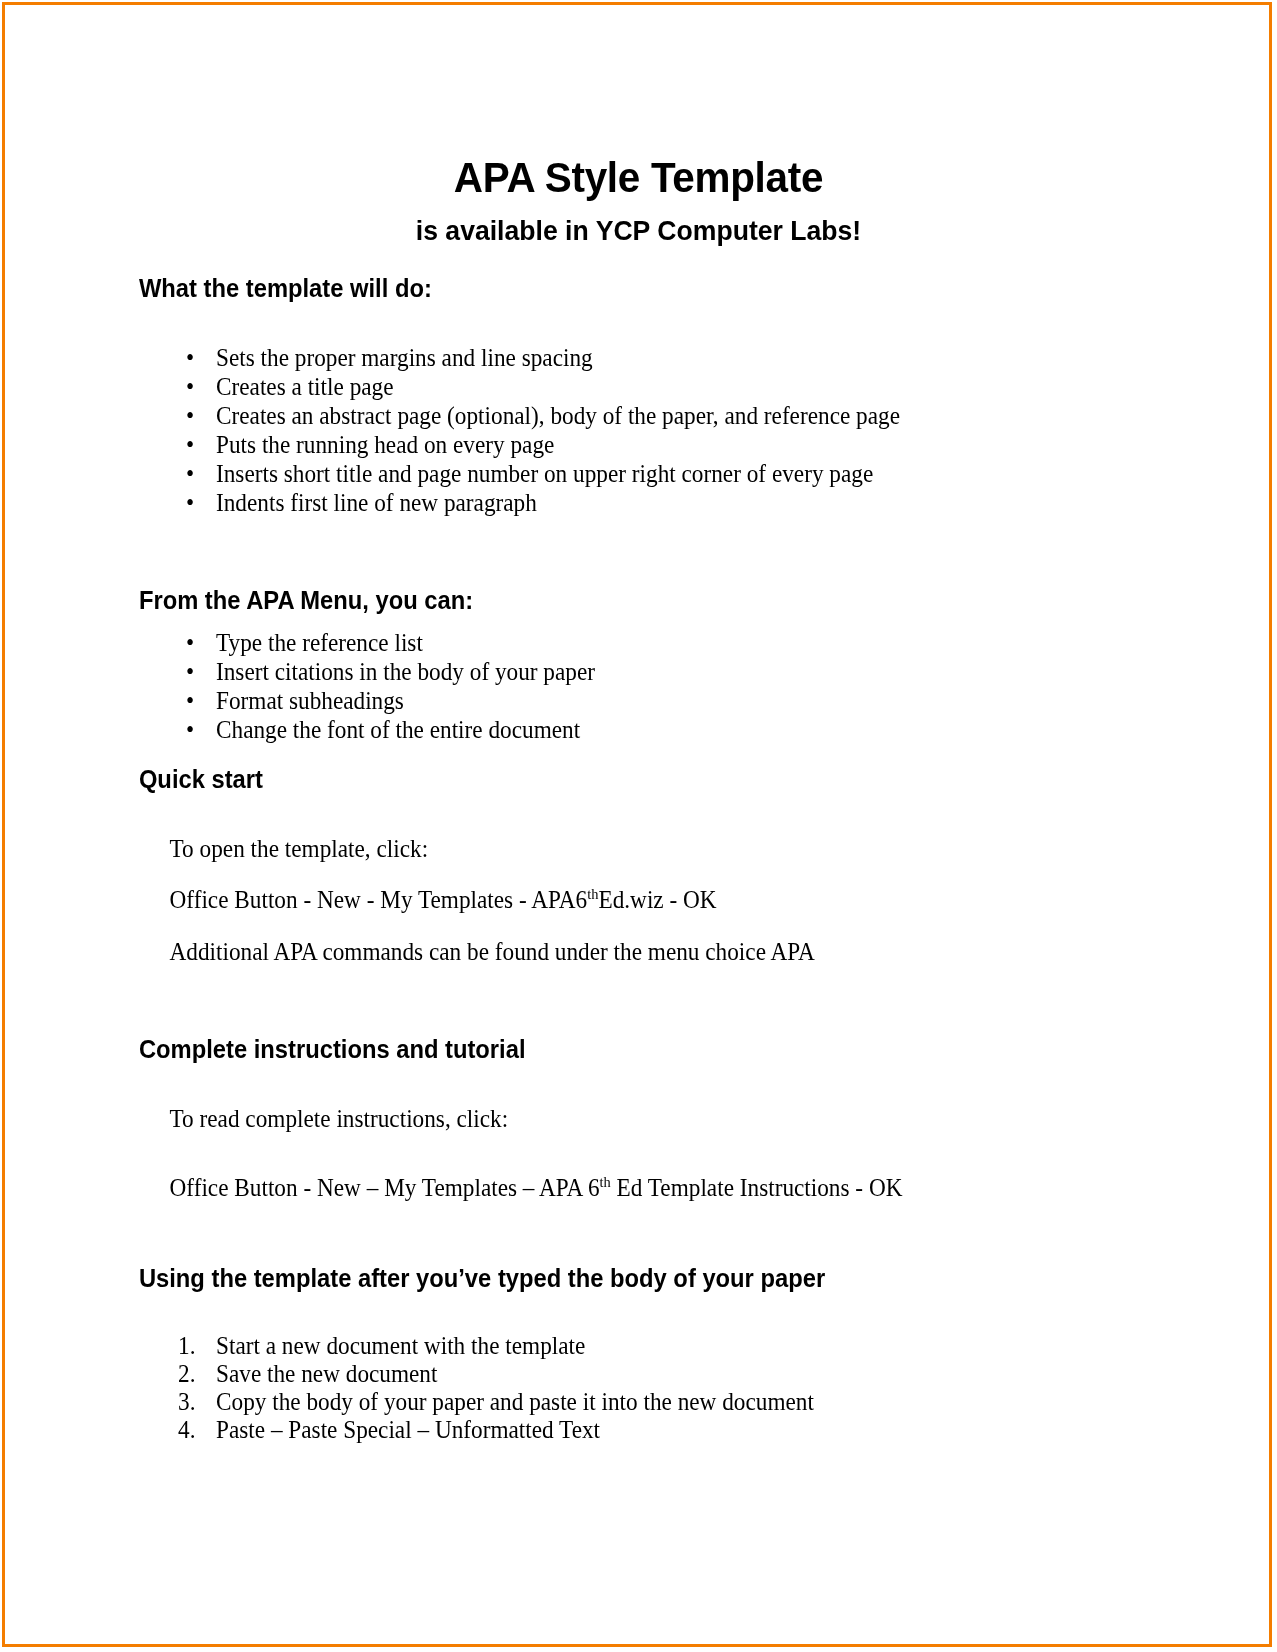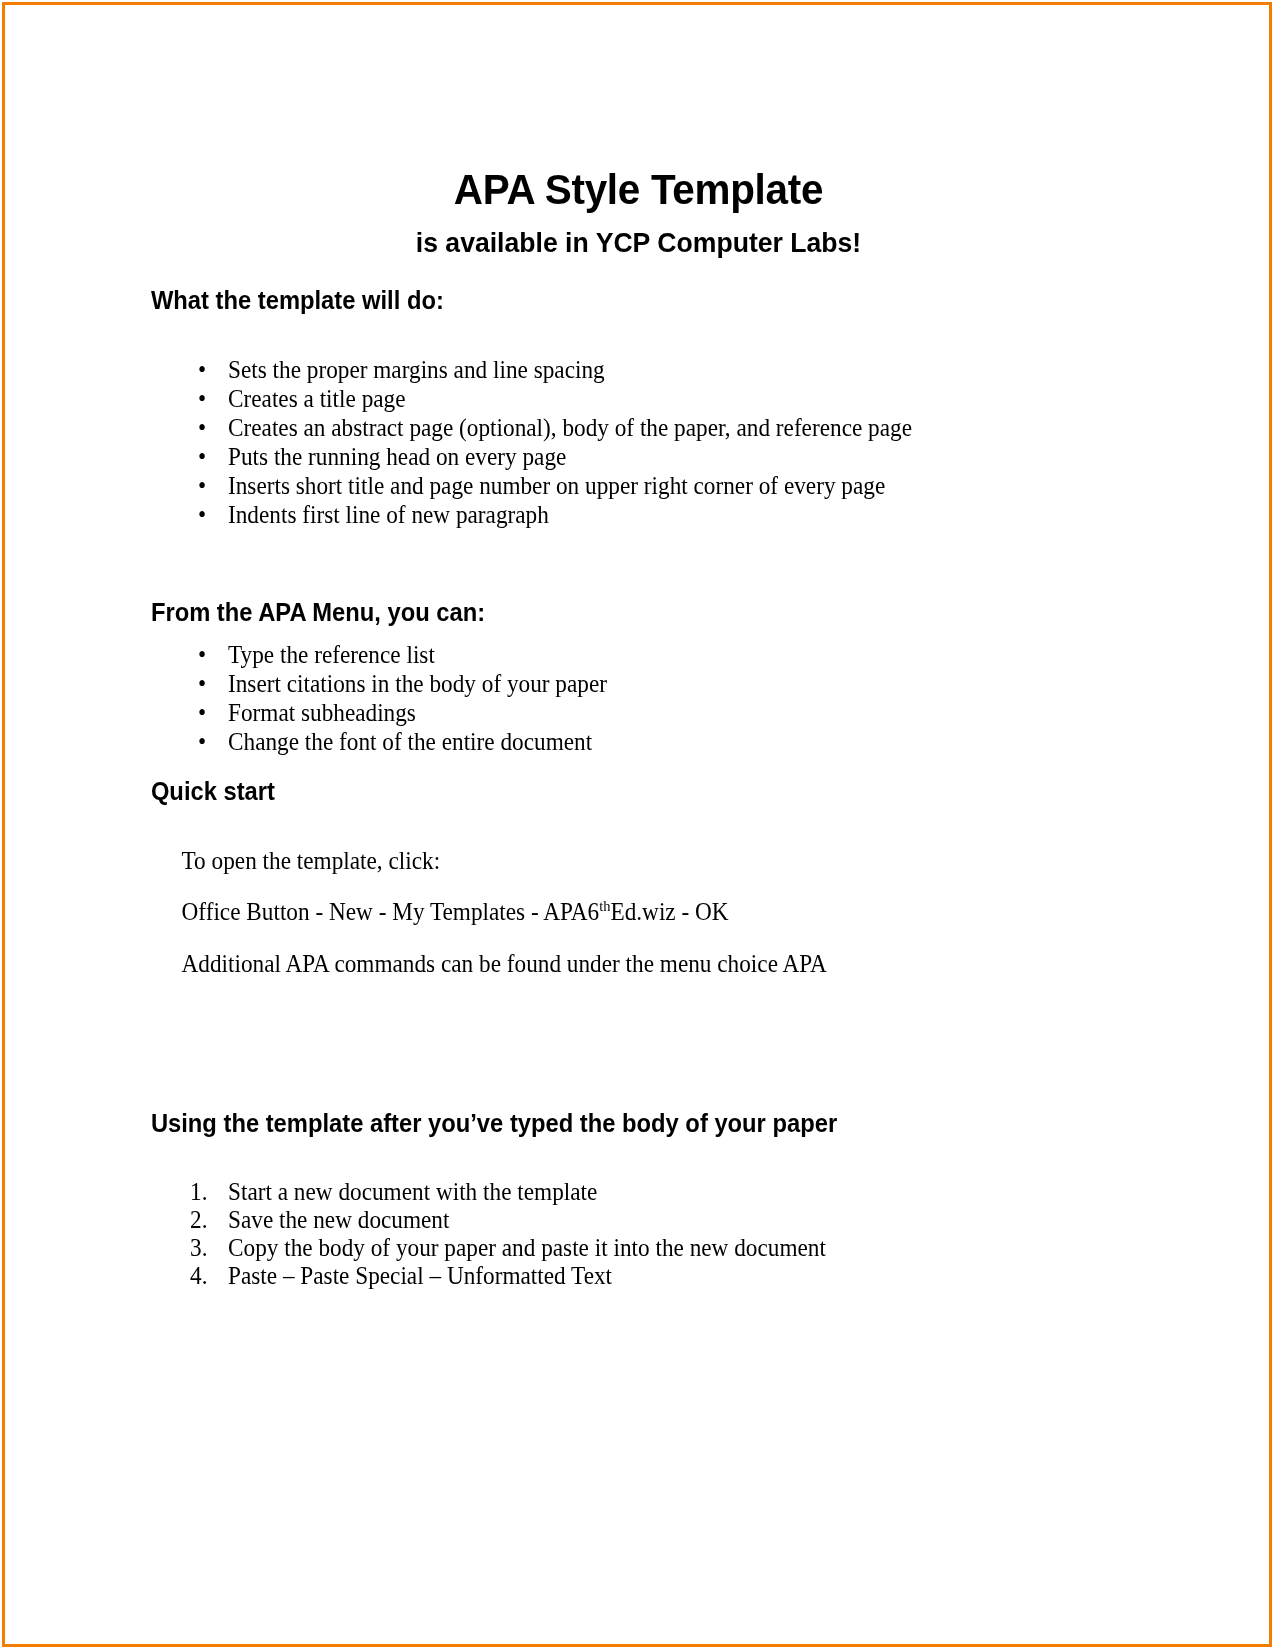--- a/index.html
+++ b/index.html
@@ -27,21 +27,21 @@
     pointer-events: none;
   }
 
   .doc {
     position: absolute;
     left: 0;
     top: 0;
     width: 1277px;
     height: 1652px;
     box-sizing: border-box;
-    padding: 16px;
+    padding: 4px;
   }
 
   
   .title-main {
     text-align: center;
     font-family: "Liberation Sans", "DejaVu Sans", sans-serif;
     font-weight: bold;
     font-size: 43px;
     letter-spacing: -0.3px;
     color: #000;
@@ -230,20 +230,27 @@
     <div class="body-text para">To open the template, click:</div>
     <div class="spacer-md"></div>
     <div class="body-text para"><span>Office Button  -    New   -   My Templates  -  APA6</span><sup>th</sup><span>Ed.wiz -  OK</span></div>
     <div class="spacer-md"></div>
     <div class="body-text para">Additional APA commands can be found under the menu choice APA</div>
   </div>
 
   <div class="spacer-xl"></div>
   <div class="spacer-lg"></div>
 
+  <div>
+    <div class="heading">Complete instructions and tutorial</div>
+    <div class="spacer-xl"></div>
+    <div class="body-text para">To read complete instructions, click:</div>
+    <div class="spacer-xl"></div>
+    <div class="body-text para"><span>Office Button  -  New – My Templates – APA 6</span><sup>th</sup><span> Ed Template Instructions  -  OK</span></div>
+  </div>
 
   <div class="spacer-xl"></div>
   <div class="spacer-md"></div>
 
   <div>
     <div class="heading">Using the template after you’ve typed the body of your paper</div>
     <div class="spacer-xl"></div>
     <ol class="numbers">
       <li>
         <span class="num-marker body-text">1.</span>

